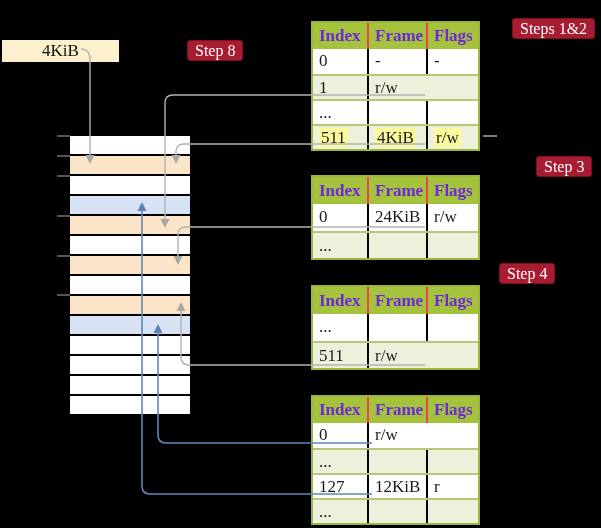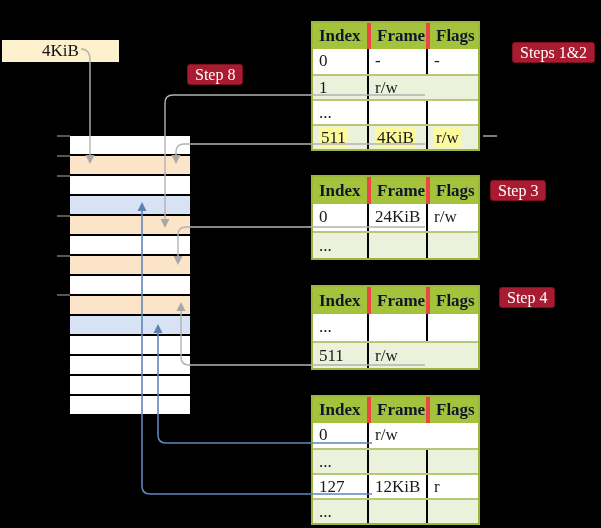--- a/index.html
+++ b/index.html
@@ -9,46 +9,46 @@
   }
   
   .mem-box{
     position:absolute;left:2px;top:40px;width:117px;height:22px;
     background:#fcf0cd;color:#111;font-size:17px;line-height:22px;text-align:center;
   }
   
   .step-label{
     position:absolute;height:19px;line-height:19px;padding:0 7px;
     background:#a81c31;border:1px solid #7d1020;border-radius:3px;
-    color:#fff;font-size:16px;white-space:nowrap;margin-top:24px;
+    color:#fff;font-size:16px;white-space:nowrap;
   }
   #lbl-step0{left:187px;top:40px;}
   #lbl-steps12{left:512px;top:18px;}
-  #lbl-step3{left:490px;top:156px;}
+  #lbl-step3{left:536px;top:156px;}
   #lbl-step4{left:499px;top:263px;}
   
   .stack{position:absolute;left:70px;top:136px;width:120px;height:280px;}
   .mrow{height:20px;box-sizing:border-box;border-bottom:2px solid #000;}
   .mrow.white{background:#ffffff;}
   .mrow.orange{background:#fce4c9;}
   .mrow.blue{background:#d7e3f4;}
   
   .pt{
     position:absolute;left:311px;width:169px;box-sizing:border-box;
     border:2px solid #9cb63c;background:#fff;
   }
   .pt-row{display:flex;box-sizing:border-box;}
   .pt-row.body + .pt-row.body{border-top:2px solid #b6c878;}
   .pt-row.header{background:#a5c23d;}
   .pt-cell{box-sizing:border-box;overflow:hidden;padding-left:6px;white-space:nowrap;}
   .pt-cell.c0{width:54px;}
   .pt-cell.c1{width:59px;}
   .pt-cell.c2{width:52px;flex:1;}
-  .pt-row.header .pt-cell{color:#0f172a;font-weight:bold;font-size:17px;}
-  .pt-row.header .pt-cell + .pt-cell{border-left:4px solid #ef4444;}
+  .pt-row.header .pt-cell{color:#6d28d9;font-weight:bold;font-size:17px;}
+  .pt-row.header .pt-cell + .pt-cell{border-left:2px solid #ef4444;}
   .pt-row.body .pt-cell{color:#1a1a1a;font-size:17px;}
   .pt-row.body .pt-cell + .pt-cell{border-left:2px solid #000;}
   .pt-row.shade{background:#ebf1db;}
   .hl{background:#fdfa9d;padding:0 2px;}
   
   #table1{top:21px;height:130px;}
   #table1 .header{height:26px;line-height:26px;}
   #table1 .body{height:25px;line-height:23px;}
   #table2{top:175px;height:85px;}
   #table2 .header{height:27px;line-height:27px;}

